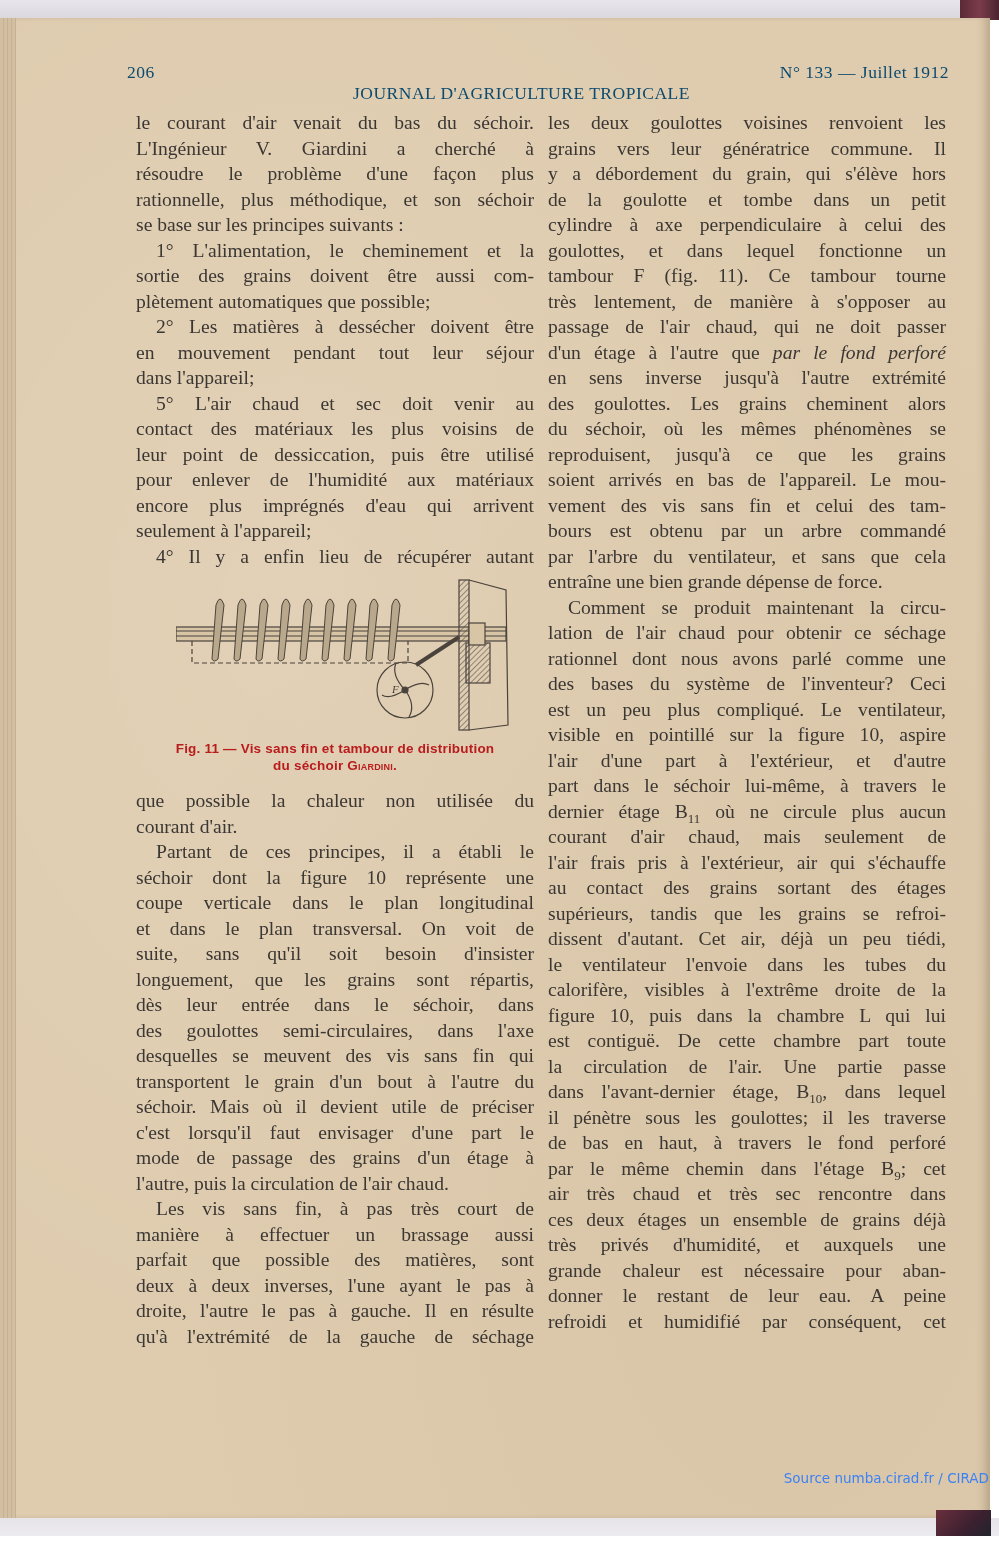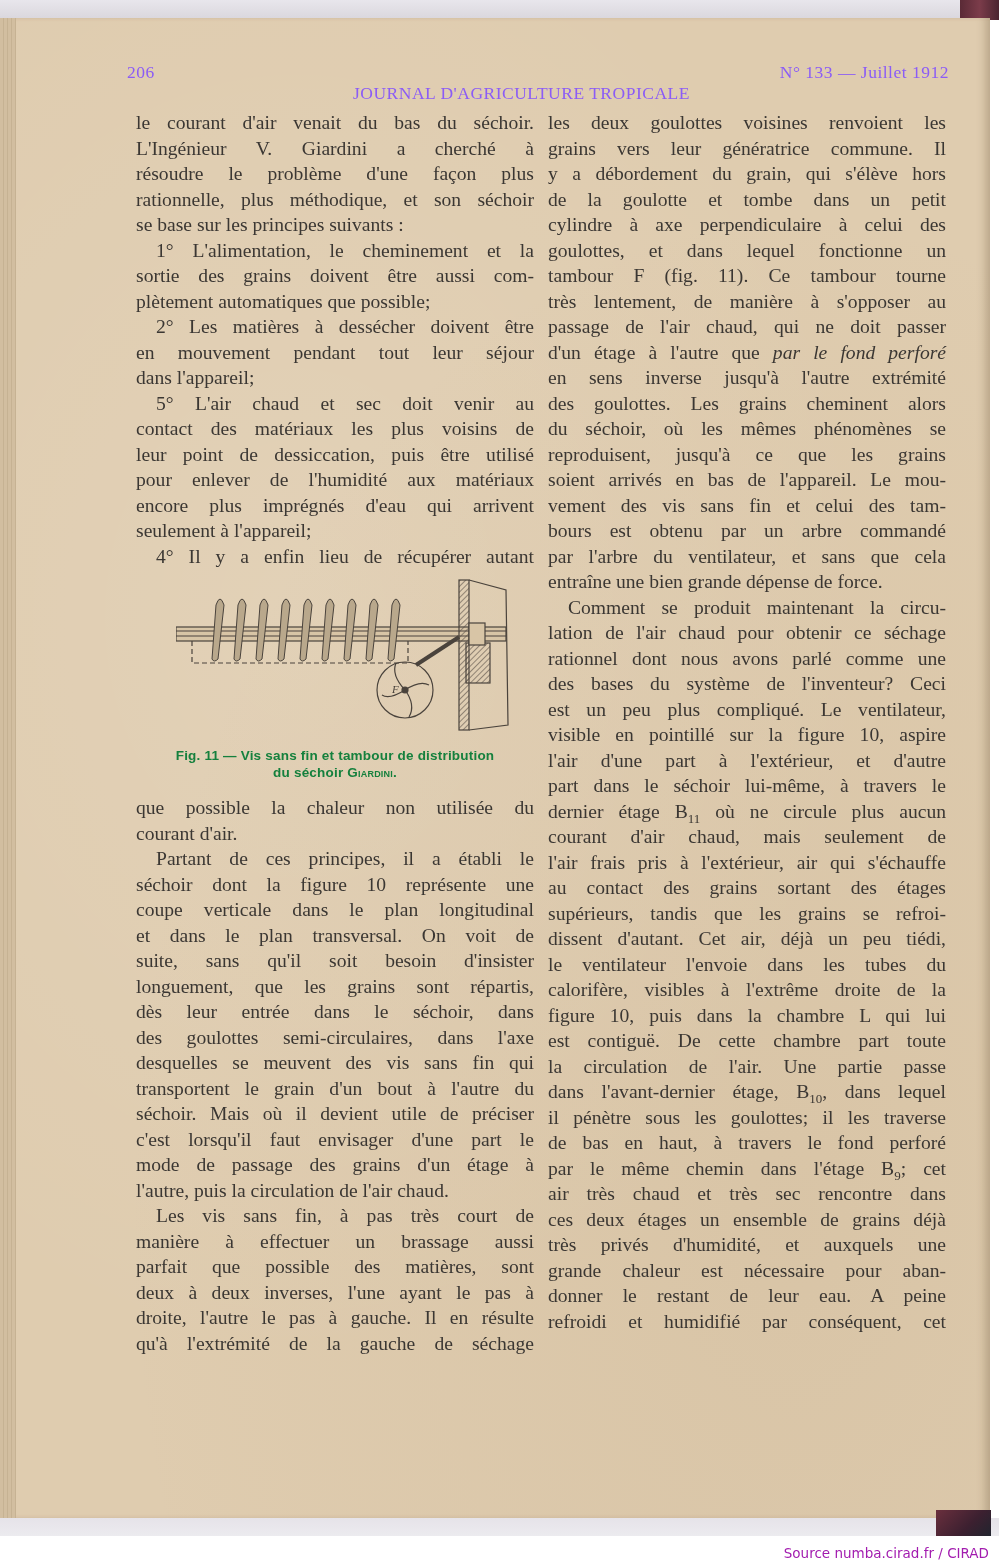--- a/index.html
+++ b/index.html
@@ -30,27 +30,27 @@
     }
     .scan-bottom {
       position: absolute; left: 0; top: 1518px; width: 999px; height: 18px;
       background: linear-gradient(#e6e3e9, #ecebef);
     }
     .binding-br {
       position: absolute; left: 936px; top: 1510px; width: 55px; height: 26px;
       background: linear-gradient(135deg, #6a2f3d, #3c2030 60%, #21242e);
     }
     .source {
-      position: absolute; right: 10px; top: 1545px;
-      font-family: "DejaVu Sans", sans-serif; font-size: 13.5px; color: #a21caf;
+      position: absolute; right: 10px; top: 1470px;
+      font-family: "DejaVu Sans", sans-serif; font-size: 13.5px; color: #3b82f6;
     }
 
     .running-head {
       position: absolute; top: 62px; left: 127px; width: 822px; height: 24px;
-      font-family: "Liberation Serif", serif; color: #8b5cf6; font-size: 17.5px;
+      font-family: "Liberation Serif", serif; color: #0c4a6e; font-size: 17.5px;
       letter-spacing: 0.5px;
     }
     .running-head .pnum { position: absolute; left: 0; top: 0; }
     .running-head .jtitle { position: absolute; left: 226px; top: 0; margin-top: 21px; }
     .running-head .issue { position: absolute; right: 0; top: 0; }
     .sc { font-variant: small-caps; }
 
     .col {
       position: absolute; top: 110px; width: 398px;
       font-family: "Liberation Serif", serif; font-size: 19.6px; line-height: 25.5px;
@@ -60,22 +60,22 @@
     .col.right { left: 548px; }
     .line { display: block; height: 25.5px; white-space: nowrap; text-align-last: justify; }
     .line.last { text-align-last: left; }
     .line.indent { padding-left: 20px; }
     .figure {
       display: block; height: 160px; position: relative; margin-top: 6px;
     }
     .figure svg { position: absolute; left: 40px; top: 0; }
     .caption {
       display: block; text-align: center; font-family: "Liberation Sans", sans-serif;
-      font-size: 13.5px; line-height: 17px; color: #15803d; font-weight: bold;
-      margin-top: 12px; margin-bottom: 14px; letter-spacing: 0.2px;
+      font-size: 13.5px; line-height: 17px; color: #b91c1c; font-weight: bold;
+      margin-top: 5px; margin-bottom: 14px; letter-spacing: 0.2px;
     }
     .caption .sc { font-weight: bold; }
     i { font-style: italic; }
     sub { font-size: 13px; }
   </style>
 </head>
 <body>
 
 <div class="scan-top"></div>
 <div class="binding-tr"></div>

